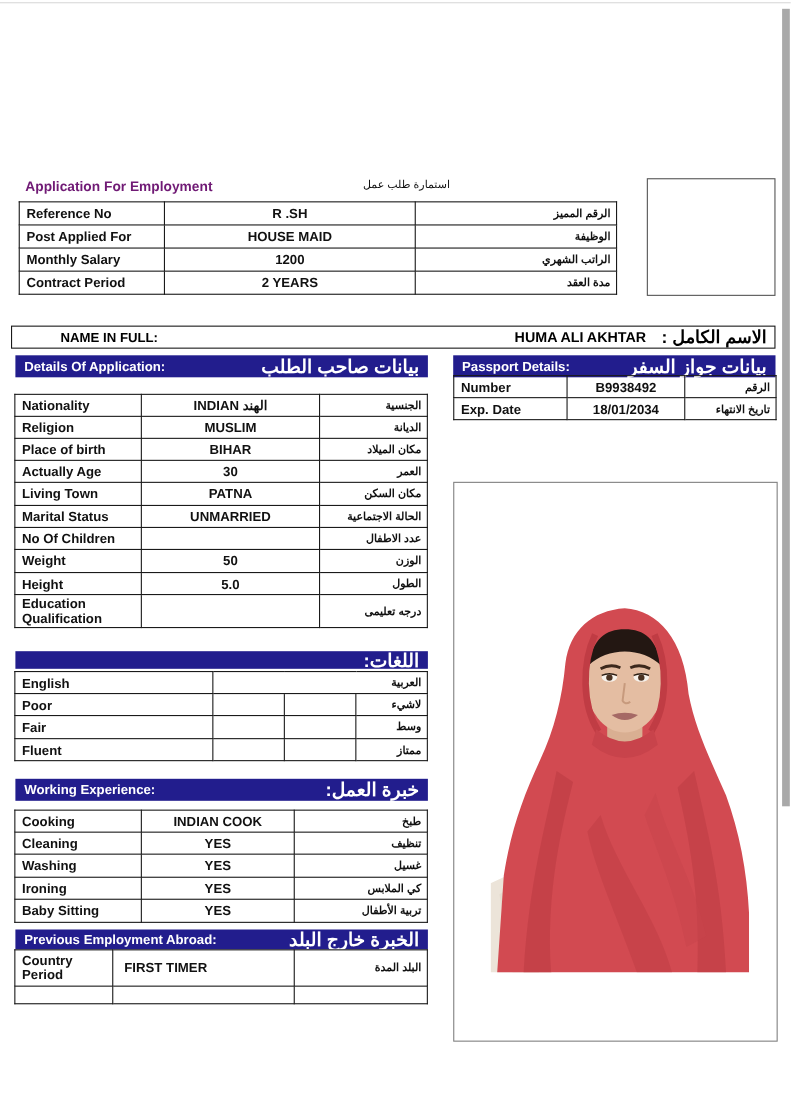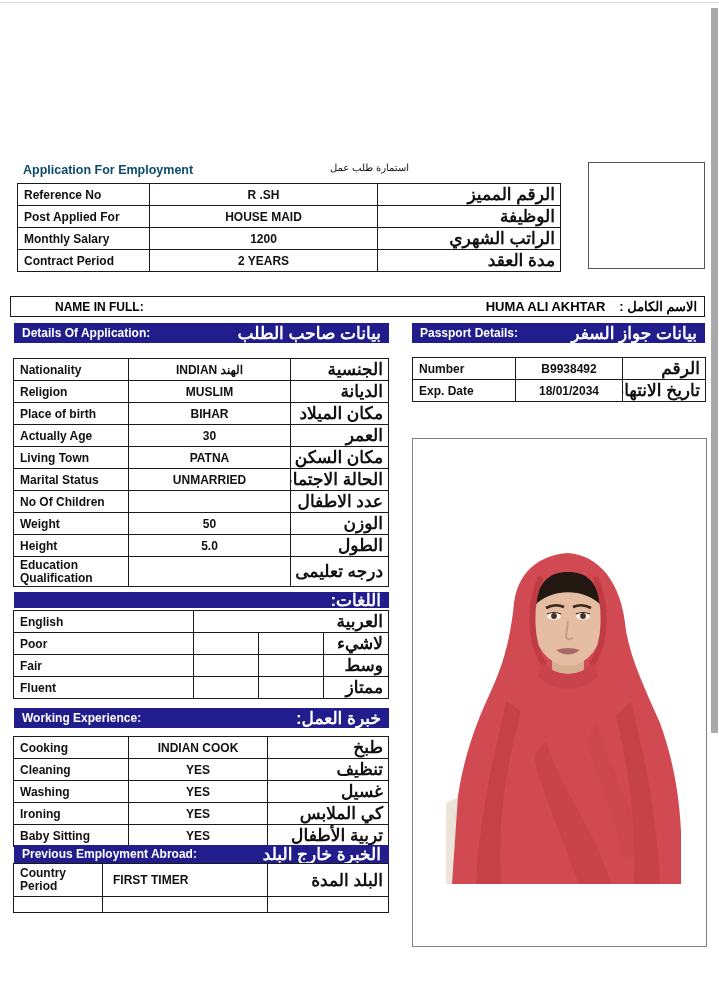--- a/index.html
+++ b/index.html
@@ -2,40 +2,40 @@
 <html><head>
 <meta charset="utf-8">
 <style>
   html,body { margin:0; padding:0; background:#ffffff; }
   .page { position:relative; width:719px; height:1006px; background:#fff;
           font-family:"Liberation Sans", sans-serif; overflow:hidden; }
   .abs { position:absolute; }
   .topline { position:absolute; left:0; top:2px; width:719px; height:1px; background:#d9d9d9; }
   .scroll-thumb { position:absolute; left:711px; top:8px; width:7px; height:725px; background:#a9a9a9; }
 
-  .title-en { font-size:12.5px; font-weight:bold; color:#0c4a6e; }
+  .title-en { font-size:12.5px; font-weight:bold; color:#701a75; }
   .title-ar { font-size:10px; font-weight:normal; color:#111; direction:rtl; text-align:left; }
 
   table { border-collapse:collapse; table-layout:fixed; }
   td { border:1px solid #1a1a1a; font-weight:bold; font-size:12px; color:#111;
        padding:0 6px; vertical-align:middle; overflow:hidden; white-space:nowrap; box-sizing:border-box; }
   td.lbl { text-align:left; }
   td.val { text-align:center; }
-  td.ar  { text-align:right; direction:rtl; font-size:17px; padding:0 5px; }
+  td.ar  { text-align:right; direction:rtl; font-size:10px; padding:0 5px; }
   td.wrap { white-space:normal; line-height:1.08; }
 
   .bar { position:absolute; background:#221d8d; color:#fff; display:flex; align-items:center;
          justify-content:space-between; font-weight:bold; font-size:12px; padding:0 8px; box-sizing:border-box; }
   .bar .ar-t { direction:rtl; font-size:17px; }
 
   .empty-box { position:absolute; border:1px solid #555; background:#fff; }
   .name-row { position:absolute; border:1px solid #1a1a1a; display:flex; align-items:center;
               font-weight:bold; font-size:12px; box-sizing:border-box; padding:0 7px; }
   .name-row .nv { margin-left:auto; font-size:13px; }
-  .name-row .na { direction:rtl; margin-left:14px; font-size:13px; }
+  .name-row .na { direction:rtl; margin-left:14px; font-size:16px; }
   .photo-box { position:absolute; border:1px solid #808080; background:#fff; }
 </style>
 </head>
 <body>
 
 <div class="page">
   <div class="topline"></div>
   <div class="scroll-thumb"></div>
 
   <div class="abs title-en" style="left:23px; top:163px;">Application For Employment</div>
@@ -141,21 +141,21 @@
       <td class="ar">الطول</td>
     </tr>
     <tr style="height:30px">
       <td class="lbl wrap">Education Qualification</td>
       <td class="val"></td>
       <td class="ar">درجه تعليمى</td>
     </tr>
   </tbody>
     </table>
 
-  <table class="abs" style="left:412px; top:357px; width:293px;">
+  <table class="abs" style="left:412px; top:341px; width:293px;">
     <colgroup>
         <col style="width:103px">
         <col style="width:107px">
         <col style="width:83px">
       </colgroup>
     <tbody>
         <tr style="height:20px">
       <td class="lbl">Number</td>
       <td class="val">B9938492</td>
       <td class="ar">الرقم</td>

